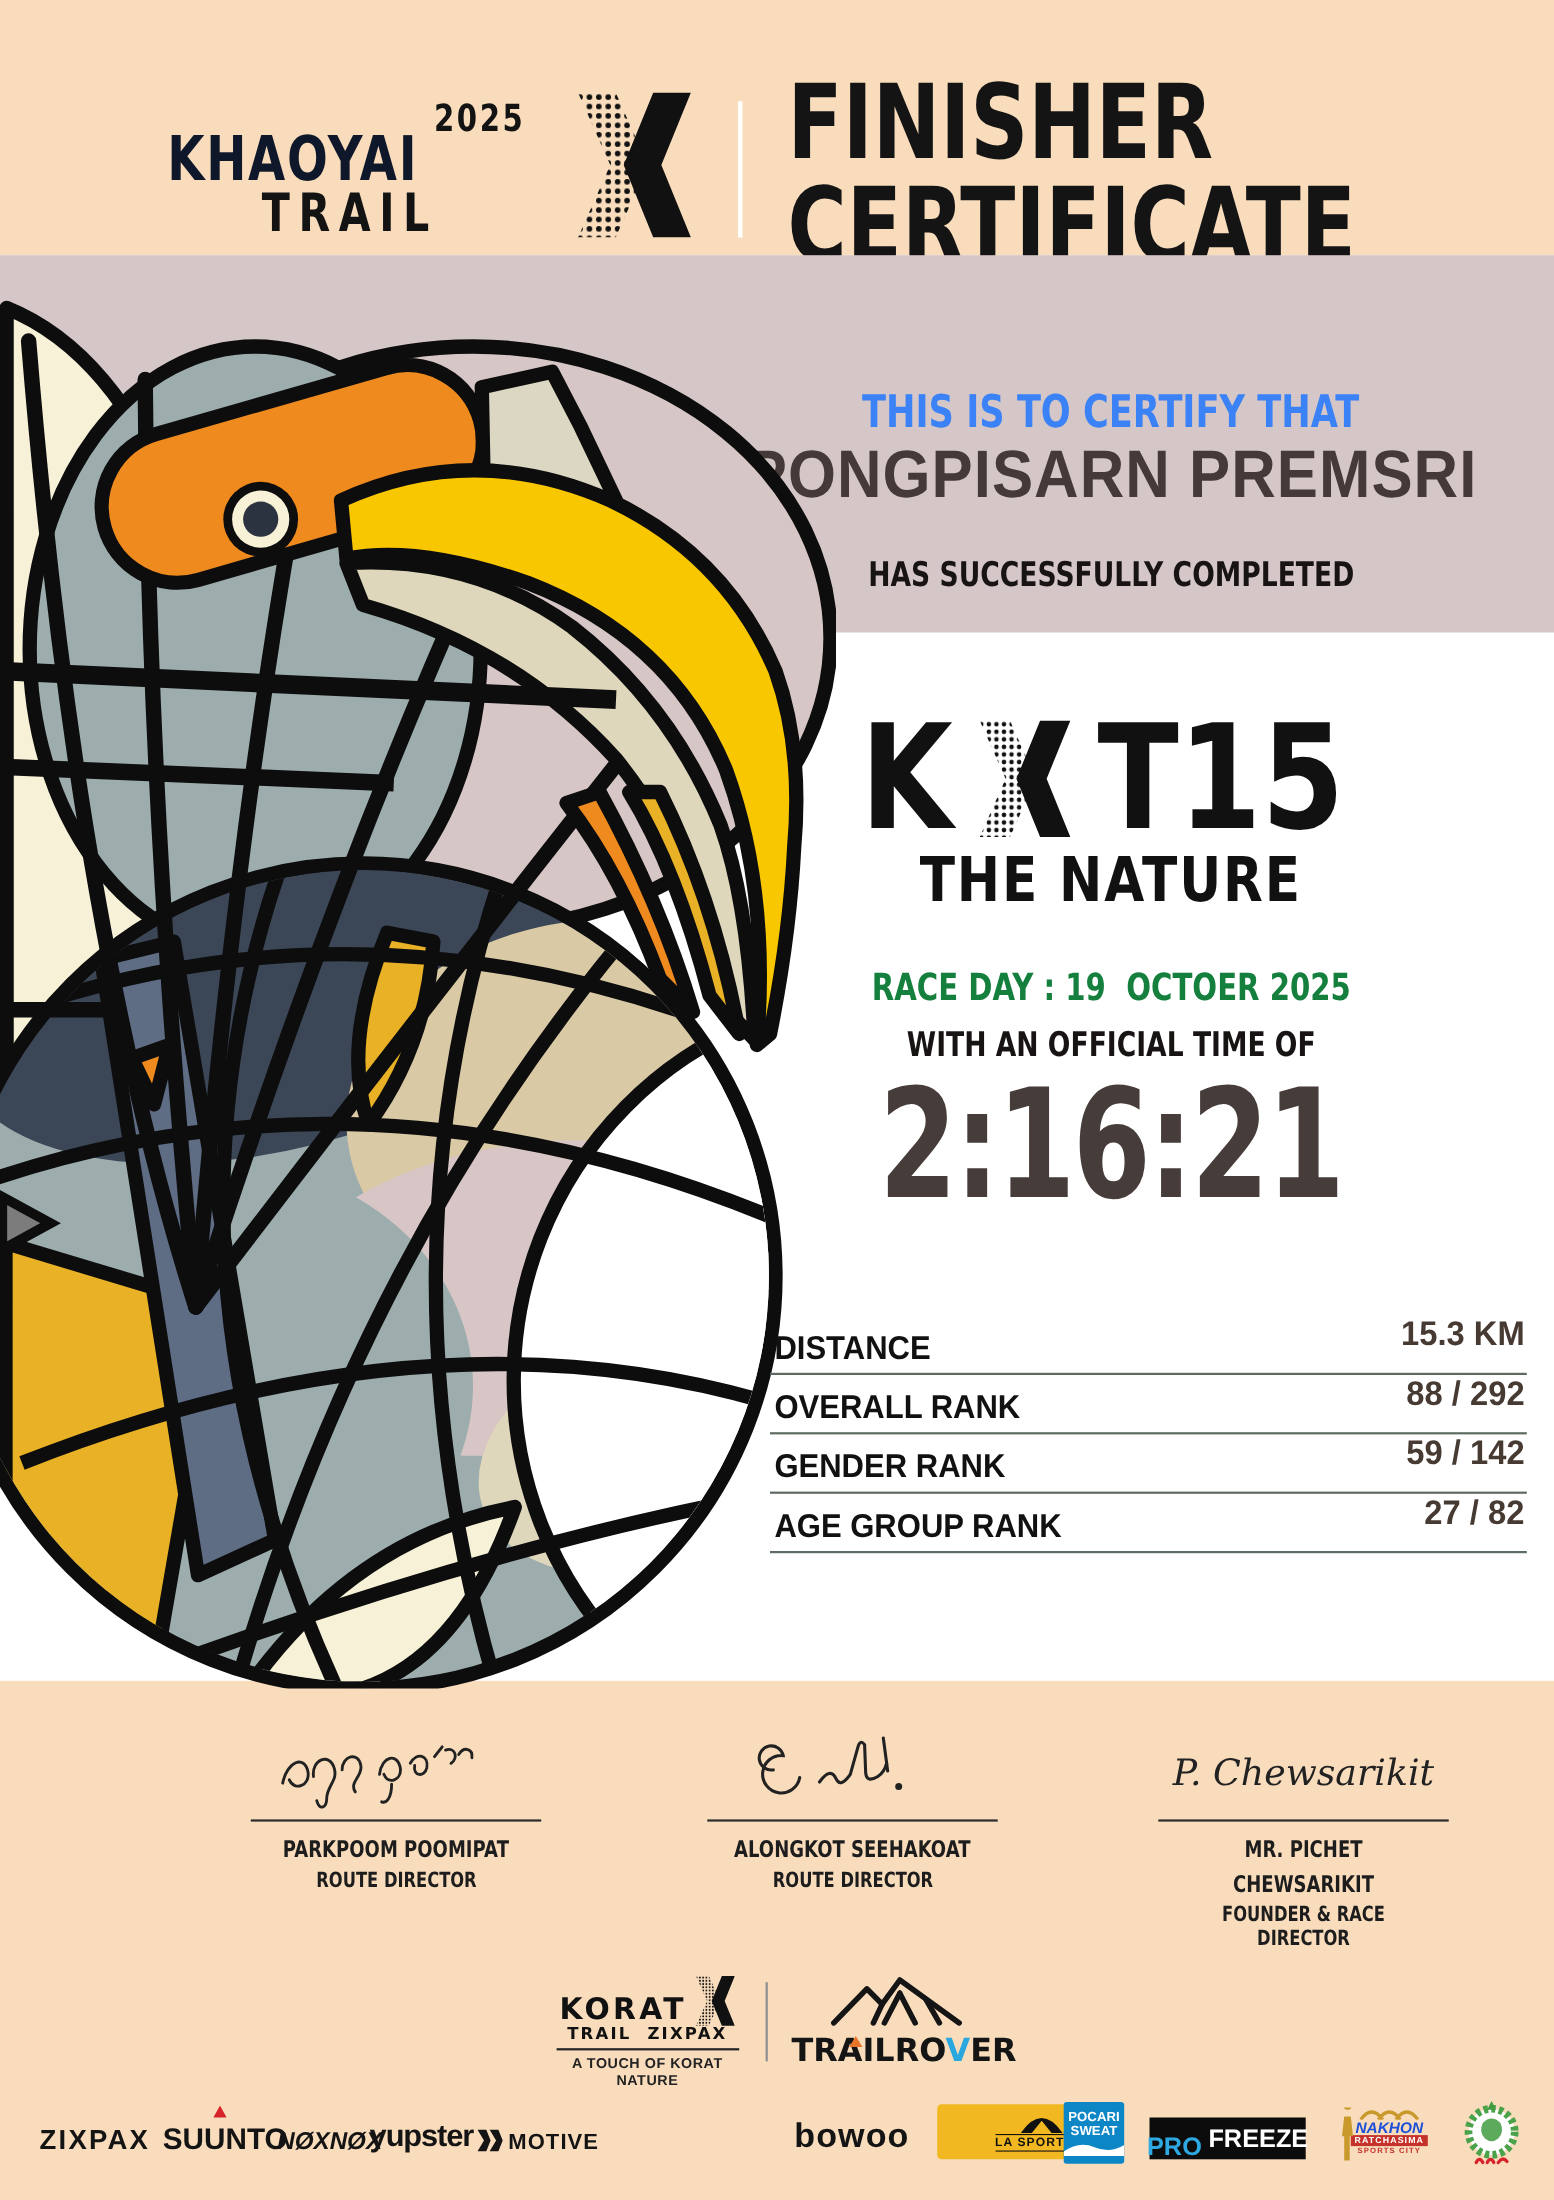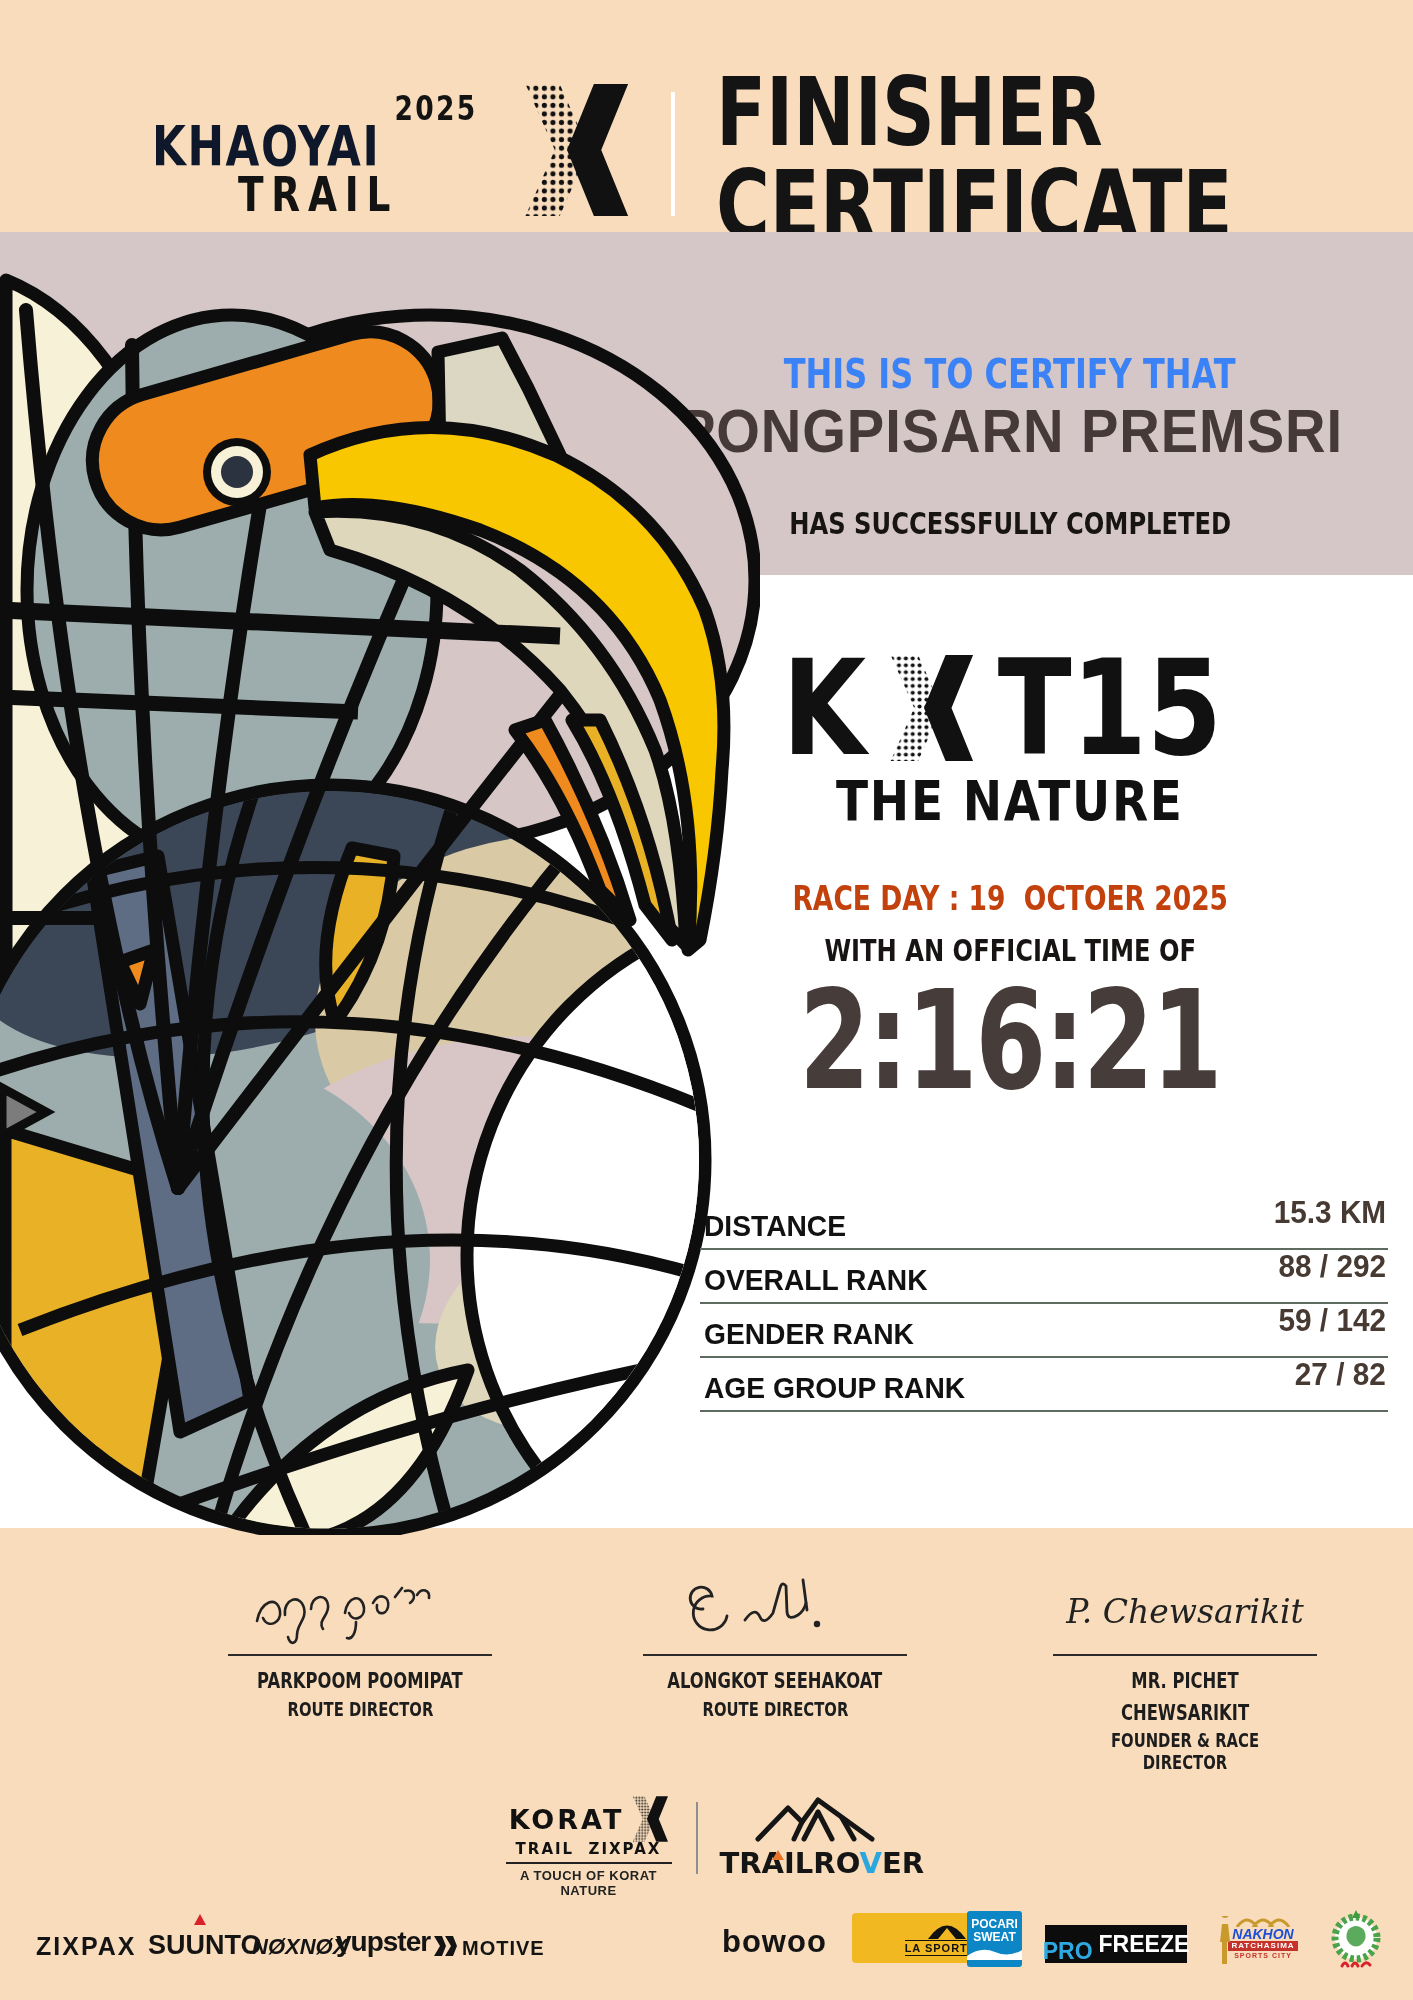--- a/index.html
+++ b/index.html
@@ -30,21 +30,21 @@
   .rc{left:620px;width:780px;text-align:center;}
   .certify-intro{top:350px;font-size:41px;color:#3b82f6;}
   .certify-name{top:396px;font-size:61px;font-weight:bold;color:#453a38;letter-spacing:1px;}
   .certify-completed{top:505px;font-size:31px;color:#181414;}
 
   
   .kxt{top:642px;display:flex;justify-content:center;align-items:center;left:620px;width:780px;}
   .kxt .glyph{font-family:"DejaVu Sans",sans-serif;font-weight:bold;font-size:132px;line-height:1;color:#111;
               display:inline-block;transform:scaleX(.82);}
   .race-sub{top:768px;font-size:56px;color:#111;letter-spacing:2px;}
-  .race-day{top:878px;font-size:34px;color:#c2410c;}
+  .race-day{top:878px;font-size:34px;color:#15803d;}
   .race-timelabel{top:932px;font-size:31px;color:#181414;}
   .race-time{top:972px;font-size:138px;line-height:1;color:#463c3a;}
   .race-time .cx{transform:scaleX(.74);letter-spacing:-3px;}
 
   
   .stats{left:700px;top:1196px;width:688px;}
   .stat-row{position:relative;height:52px;border-bottom:2px solid #5d6b60;}
   .stat-label{position:absolute;left:4px;bottom:5px;font-size:30px;font-weight:bold;color:#111;
               font-family:"Liberation Sans",sans-serif;display:inline-block;transform:scaleX(.94);transform-origin:left bottom;}
   .stat-value{position:absolute;right:2px;bottom:17px;font-size:31px;font-weight:bold;color:#463a32;
@@ -54,21 +54,21 @@
   .sig-col{position:absolute;width:300px;text-align:center;}
   .sig-art{height:78px;display:flex;align-items:center;justify-content:center;}
   .sig-line{height:0;border-top:2px solid #2c2c2c;margin:4px 18px 10px 18px;}
   .sig-name{font-size:21px;color:#1d1d1d;line-height:1.5;}
   .sig-title{font-size:19px;color:#1d1d1d;}
   .sig-script{font-family:"DejaVu Serif",serif;font-style:italic;font-size:33px;color:#222;}
 
   
   .org-row{left:0;top:1796px;width:1413px;display:flex;justify-content:center;align-items:flex-start;gap:22px;}
   .korat{width:170px;text-align:center;}
-  .korat-top{display:flex;align-items:center;justify-content:center;gap:2px;}
+  .korat-top{display:flex;align-items:flex-end;justify-content:center;gap:2px;}
   .korat-word{font-size:27px;letter-spacing:3px;color:#111;}
   .korat-series{font-size:15px;letter-spacing:2px;color:#111;margin-top:-2px;}
   .korat-rule{border-top:2px solid #222;margin:4px 2px;}
   .korat-tag{font-size:13px;font-weight:bold;color:#222;letter-spacing:.5px;}
   .org-div{width:2px;height:72px;background:#8f8f8f;margin-top:6px;}
   .trailrover{width:190px;text-align:center;}
   .tr-word{font-size:29px;color:#151515;letter-spacing:0px;position:relative;}
   .tr-v{color:#2aa7df;}
   .tr-amark{position:absolute;width:0;height:0;border-left:6px solid transparent;border-right:6px solid transparent;
             border-bottom:10px solid #e8742a;left:52px;top:4px;}

